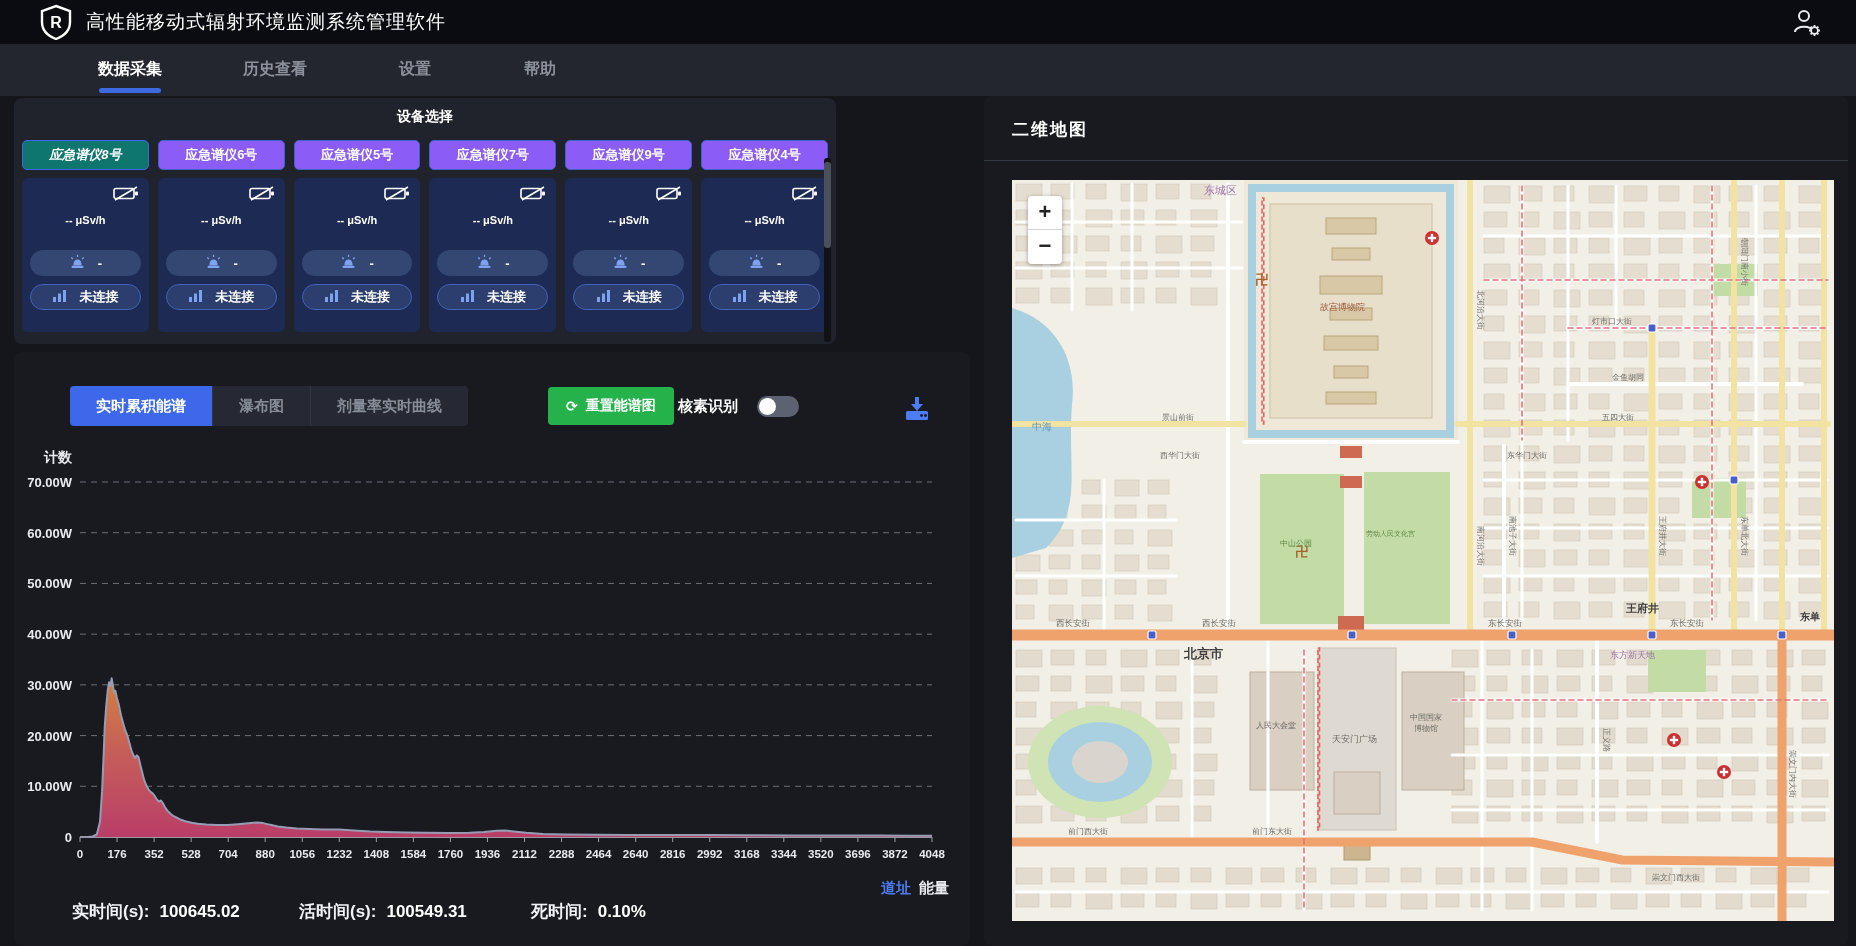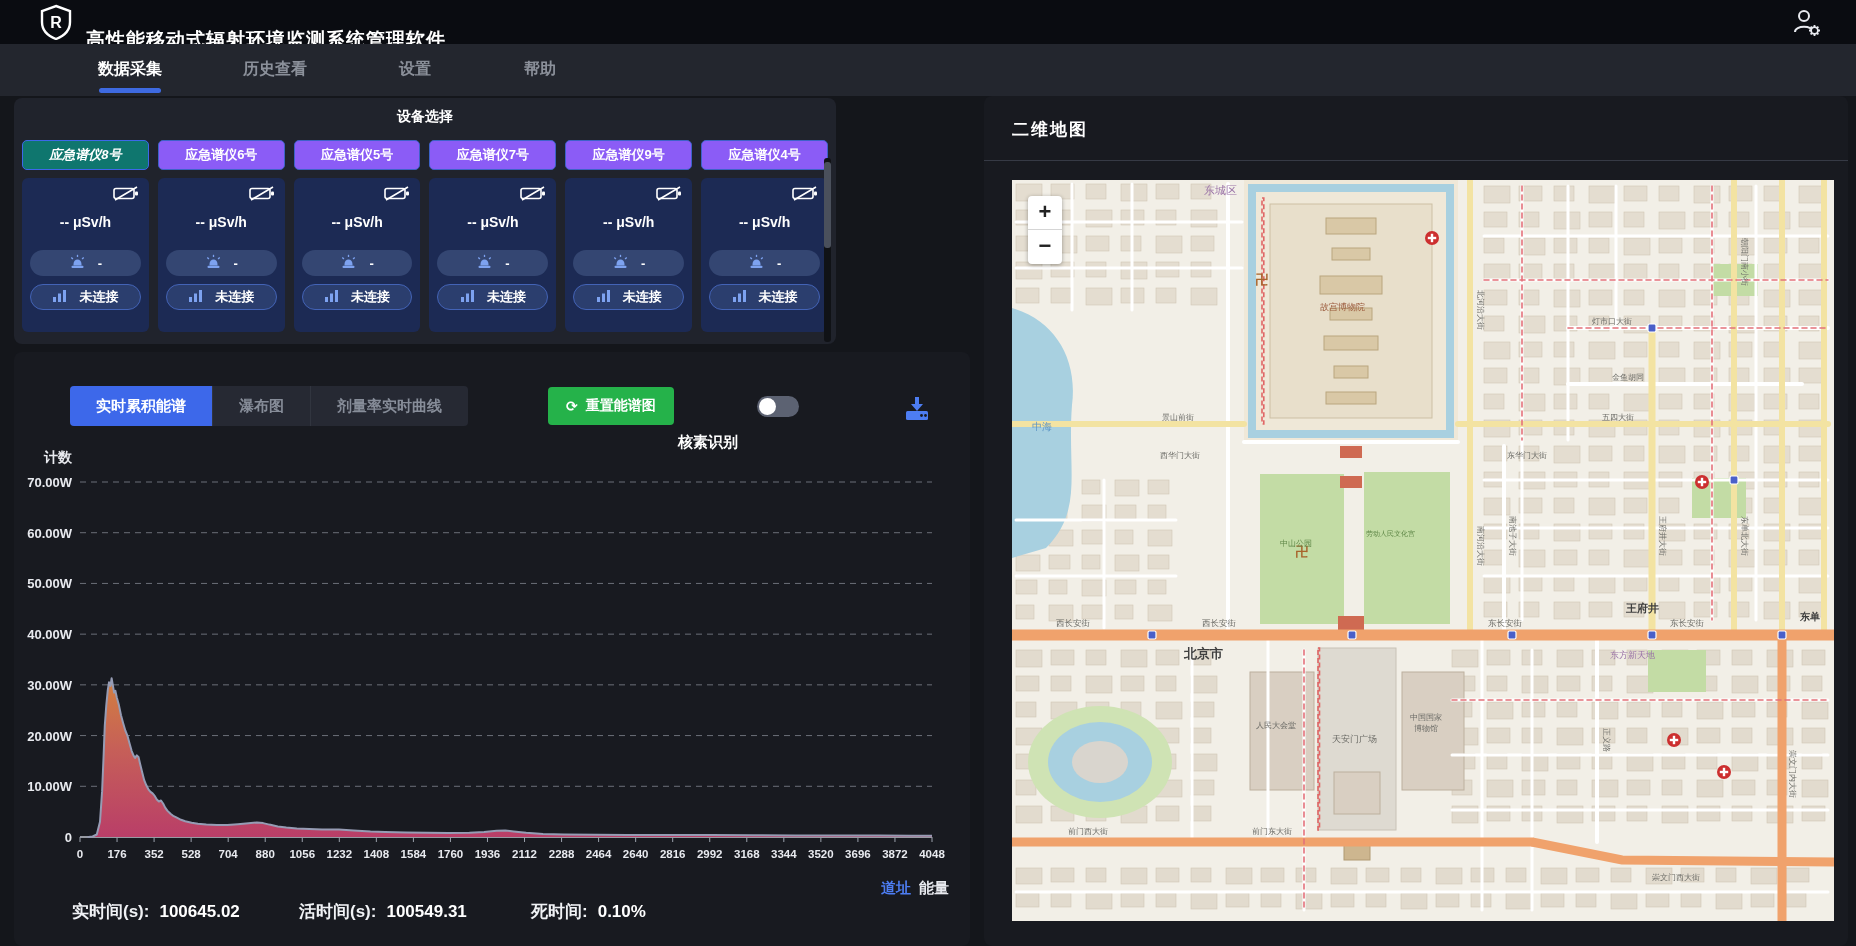--- a/index.html
+++ b/index.html
@@ -3,54 +3,54 @@
 <meta charset="utf-8">
 <style>
   * { margin:0; padding:0; box-sizing:border-box; }
   html,body { background:#0e1014; }
   body { font-family:"Liberation Sans","DejaVu Sans",sans-serif; }
   #page { position:relative; width:1856px; height:946px; background:#14161b; overflow:hidden; }
 
   
   #topbar { position:absolute; left:0; top:0; width:1856px; height:44px; background:#0a0c11; }
   #logo { position:absolute; left:38px; top:4px; width:36px; height:36px; }
-  #app-title { position:absolute; left:86px; top:0; height:44px; line-height:44px; color:#ffffff; font-size:19px; font-weight:700; letter-spacing:1px;margin-top:18px; }
+  #app-title { position:absolute; left:86px; top:0; height:44px; line-height:44px; color:#ffffff; font-size:19px; font-weight:400; letter-spacing:1px; }
   #user-icon { position:absolute; right:34px; top:6px; width:32px; height:32px; cursor:pointer; }
 
   
   #navbar { position:absolute; left:0; top:44px; width:1856px; height:52px; background:#23262e;padding-left:24px; }
   .nav-tab { position:absolute; top:0; width:120px; height:52px; text-align:center; line-height:50px; font-size:16px; color:#8b909a; font-weight:700; cursor:pointer; }
   .nav-tab.active { color:#ffffff; }
   .nav-underline { position:absolute; left:50%; transform:translateX(-50%); bottom:3px; width:62px; height:5px; border-radius:3px; background:#3e6ae1; }
 
   
   #device-panel { position:absolute; left:14px; top:98px; width:822px; height:246px; background:#20232c; border-radius:8px; }
   #device-panel-title { position:absolute; left:0; top:10px; width:100%; text-align:center; color:#fff; font-size:14px; font-weight:700; }
   #dev-buttons { position:absolute; left:8px; top:42px; width:806px; height:30px; display:flex; gap:9px; }
   .dev-btn { flex:1; height:30px; border-radius:5px; background:#8b5cf6; border:1.5px solid #3d62c8; color:#fff; font-size:13px; font-weight:700; text-align:center; line-height:27px; cursor:pointer; }
   .dev-btn.selected { background:#0f766e; border-color:#3d68ea;font-style:italic; }
   #dev-cards { position:absolute; left:8px; top:80px; width:806px; height:154px; display:flex; gap:9px; }
   .dev-card { flex:1; position:relative; background:#1c2a54; border-radius:6px; cursor:pointer; }
   .dev-batt { position:absolute; right:10px; top:8px; }
-  .dev-dose { position:absolute; left:0; top:36px; width:100%; text-align:center; color:#fff; font-size:14px; font-weight:700; }
+  .dev-dose { position:absolute; left:0; top:36px; width:100%; text-align:center; color:#fff; font-size:11px; font-weight:700; }
   .dev-pill { position:absolute; left:8px; right:8px; height:26px; border-radius:13px; display:flex; align-items:center; justify-content:center; gap:12px; }
   .dev-pill.alarm { top:72px; background:#344672; }
   .dev-pill.status { top:106px; background:#2b3e6e; border:1px solid #4363b6; }
   .dev-pill span { color:#fff; font-size:13px; font-weight:700; }
   #dev-scrollbar { position:absolute; left:824px; top:158px; width:7px; height:184px; background:#101216; border-radius:3px; }
   #dev-scroll-thumb { position:absolute; left:0; top:4px; width:7px; height:86px; background:#4a505c; border-radius:3px; cursor:pointer; }
 
   
   #chart-panel { position:absolute; left:14px; top:352px; width:956px; height:594px; background:#181a20; border-radius:8px; }
   #chart-tabs { position:absolute; left:56px; top:34px; height:40px; display:flex; background:#262933; border-radius:4px; overflow:hidden; }
   .chart-tab { height:40px; line-height:40px; padding:0 26px; color:#878d99; font-size:15px; font-weight:700; cursor:pointer; border-left:1px solid #31353f; }
   .chart-tab:first-child { border-left:none;text-align:right; }
   .chart-tab.active { background:#3d68ea; color:#fff; border-left:none; }
   #reset-btn { position:absolute; left:534px; top:35px; height:38px; padding:0 18px; background:#25b24a; border:none; border-radius:4px; color:#fff; font-size:14px; font-weight:700; display:flex; align-items:center; gap:8px; cursor:pointer; font-family:inherit; }
-  #nuclide-label { position:absolute; left:664px; top:45px; color:#fff; font-size:15px; font-weight:700;margin-top:36px; }
+  #nuclide-label { position:absolute; left:664px; top:45px; color:#fff; font-size:15px; font-weight:700; }
   #nuclide-toggle { position:absolute; left:743px; top:44px; width:42px; height:21px; background:#5c6272; border-radius:11px; cursor:pointer; }
   #nuclide-knob { position:absolute; left:2px; top:2px; width:17px; height:17px; background:#ffffff; border-radius:50%; }
   #download-btn { position:absolute; left:888px; top:42px; width:30px; height:30px; cursor:pointer; }
   #chart-box { position:absolute; left:6px; top:90px; width:940px; height:430px; }
   #axis-links { position:absolute; left:0; top:516px; width:956px; height:22px; }
   .axis-link { position:absolute; top:11px; font-size:15px; font-weight:700; cursor:pointer; }
   .axis-link.active { color:#4d7df2; }
   .axis-link.inactive { color:#e8eaef; }
   #stats-row { position:absolute; left:0; top:548px; width:956px; height:30px; }
   .stat-group { position:absolute; top:0; display:flex; align-items:center; }

